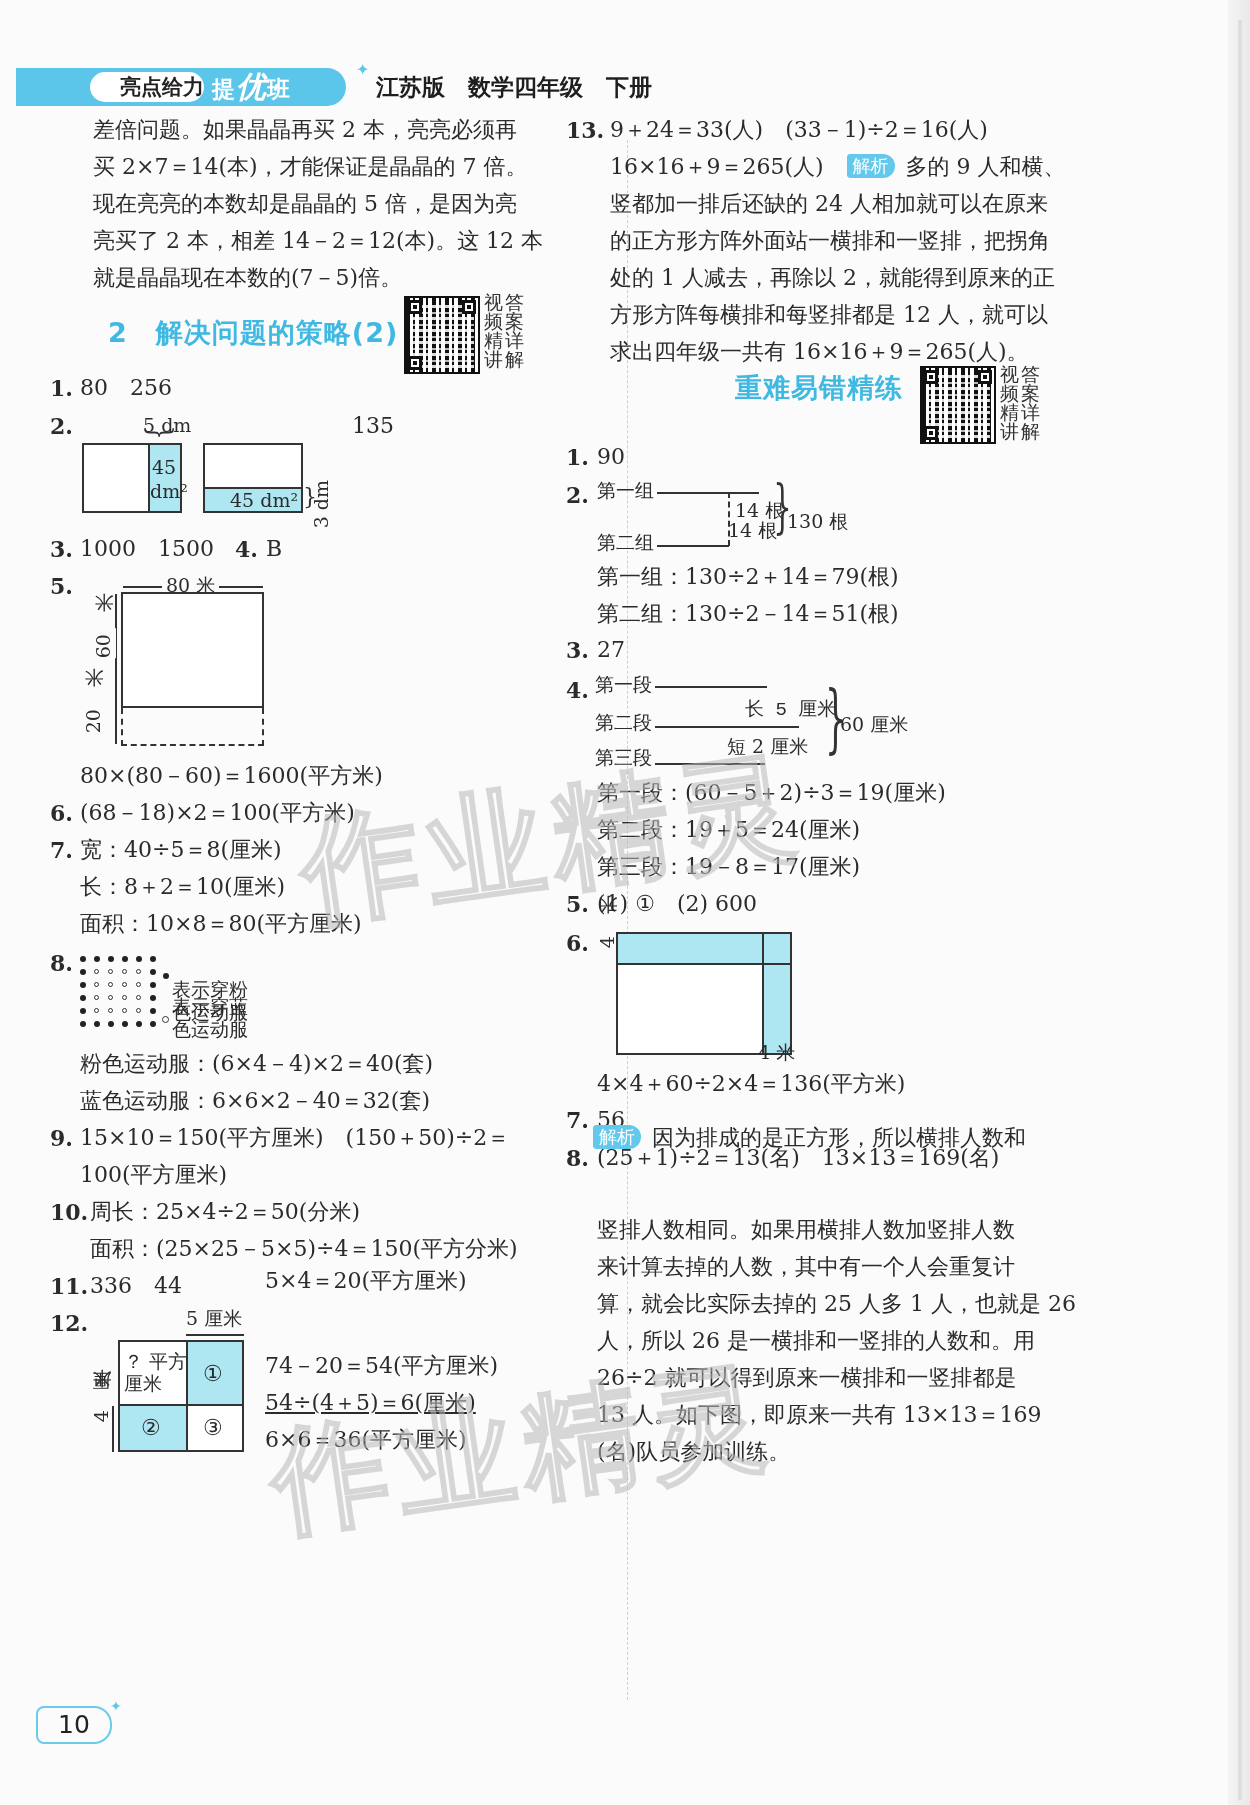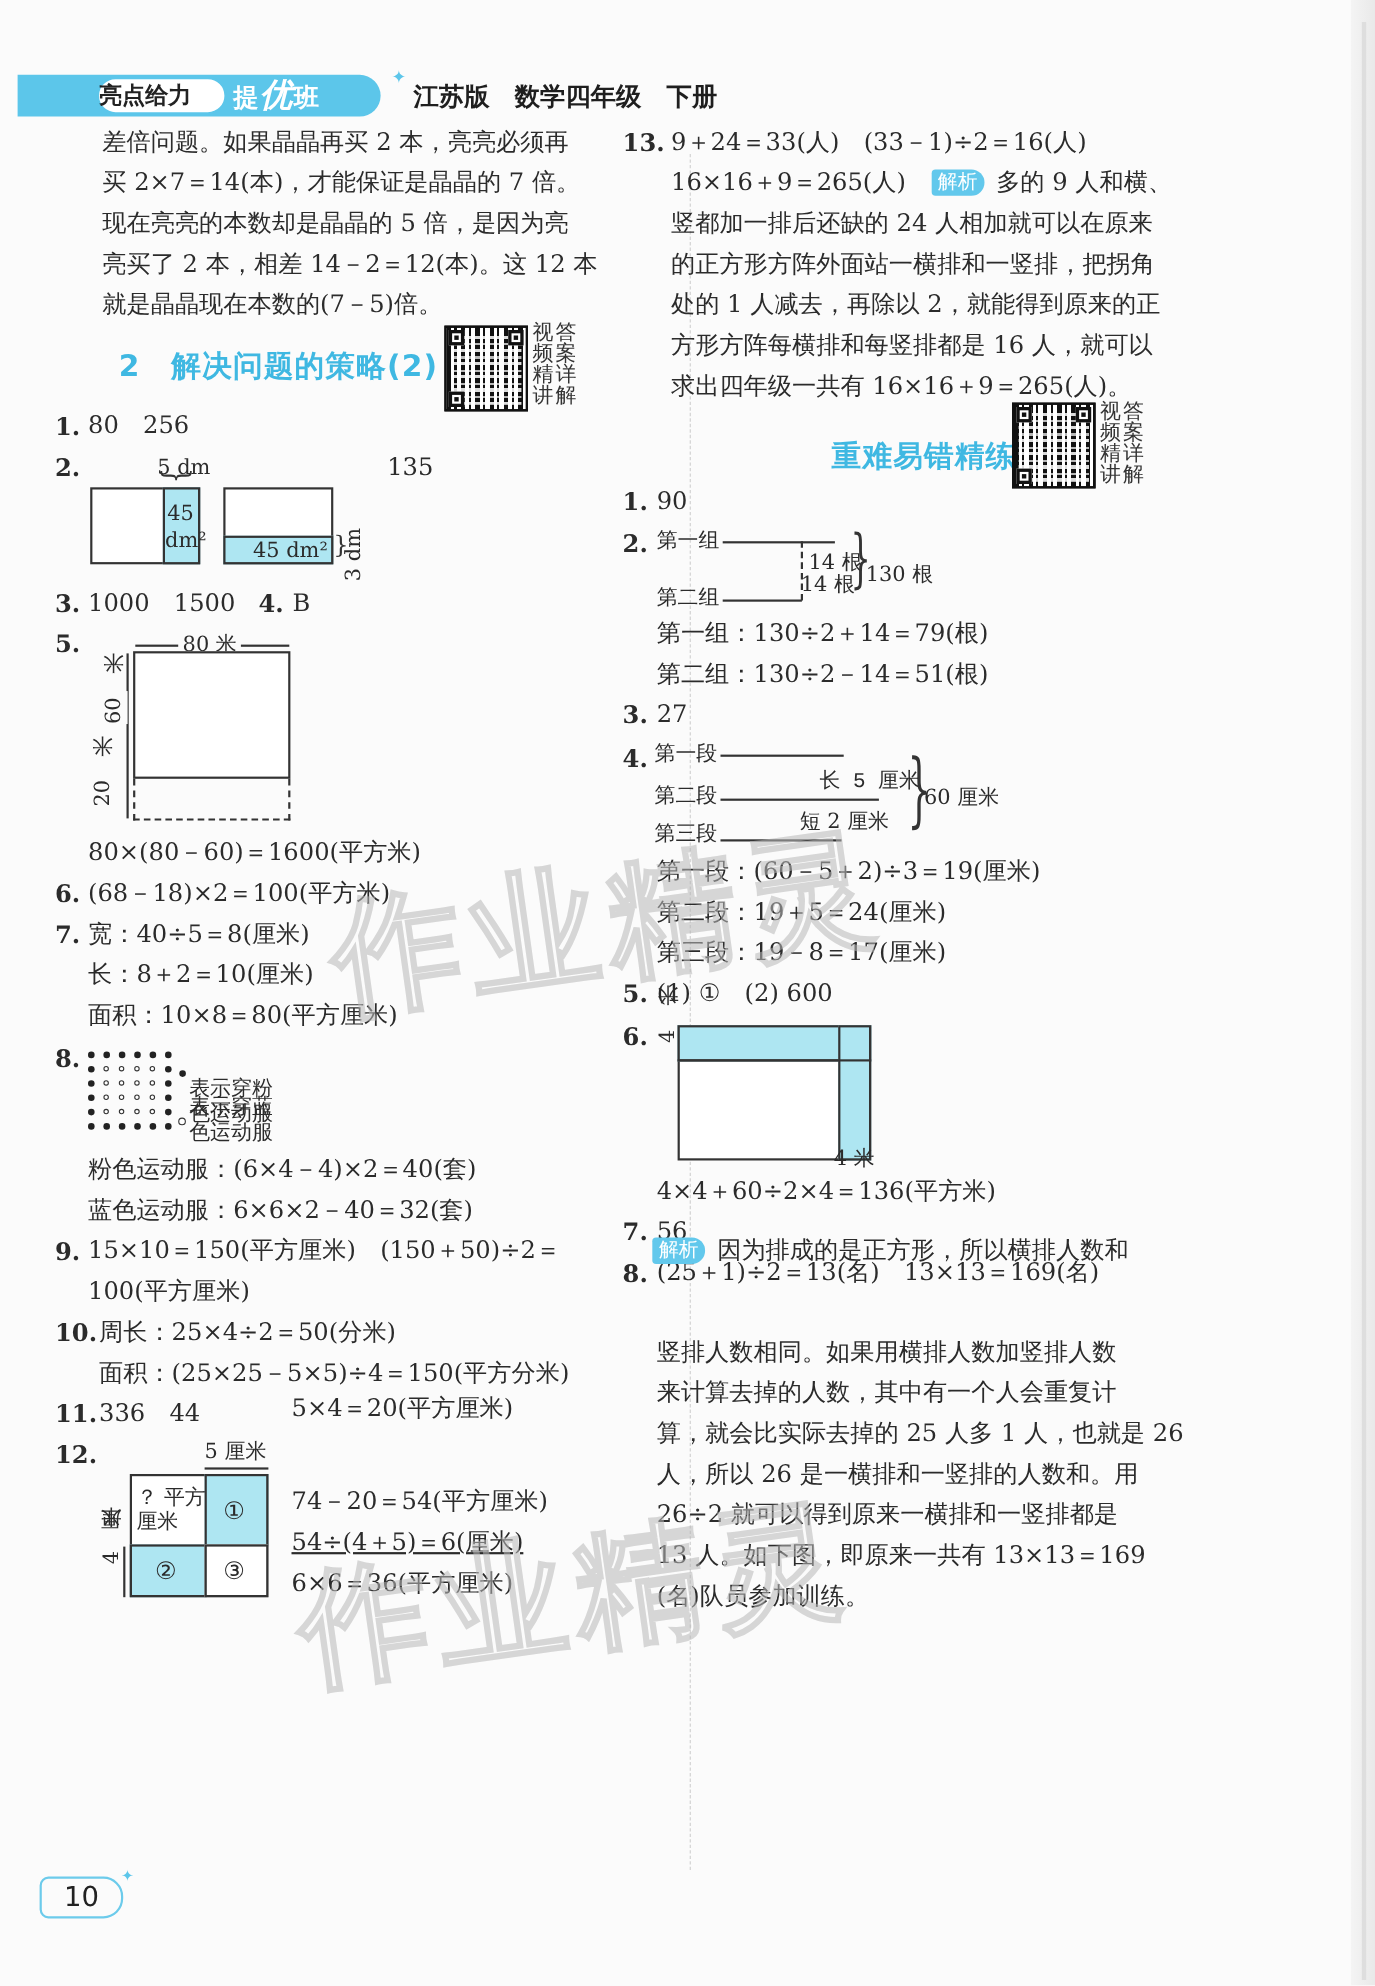--- a/index.html
+++ b/index.html
@@ -9,21 +9,21 @@
     font-family: "DejaVu Serif", "Liberation Serif", serif;
     color: #2a2a2a;
   }
   .page-edge { position: absolute; right: 0; top: 0; width: 22px; height: 1805px; background: linear-gradient(to right, #f4f4f4, #e9e9e9); }
   .page-edge2 { position: absolute; right: 8px; top: 20px; width: 4px; height: 1780px; background: #dedede; }
 
   
   .hdr { position: absolute; left: 16px; top: 68px; height: 38px; width: 330px; }
   .hdr-bar { position: absolute; left: 0; top: 0; width: 330px; height: 38px; background: #5cc6ea; border-radius: 0 19px 19px 0; }
   .hdr-pill { position: absolute; left: 72px; top: 2px; height: 34px; width: 118px; background: #fff; border: 2px solid #5cc6ea; border-radius: 18px; box-sizing: border-box;
-    font-family: "DejaVu Sans", sans-serif; font-size: 21px; font-weight: bold; color: #222; text-align: left; line-height: 30px; }
+    font-family: "DejaVu Sans", sans-serif; font-size: 21px; font-weight: bold; color: #222; text-align: right; line-height: 30px; }
   .hdr-brand { position: absolute; left: 196px; top: 2px; height: 34px; font-family: "DejaVu Sans", sans-serif; font-size: 23px; font-weight: bold; color: #fff; line-height: 34px; letter-spacing: 1px; }
   .hdr-brand .big { font-size: 30px; font-style: italic; }
   .hdr-star { position: absolute; left: 340px; top: -8px; color: #5cc6ea; font-size: 16px; font-family: "DejaVu Sans", sans-serif; }
   .hdr-meta { position: absolute; left: 376px; top: 72px; font-family: "DejaVu Sans", sans-serif; font-size: 23px; font-weight: bold; color: #1e1e1e; word-spacing: 14px; }
 
   .col-divider { position: absolute; left: 627px; top: 140px; width: 0; height: 1560px; border-left: 1px dashed #cfcfcf; }
 
   .t { position: absolute; font-size: 22px; line-height: 36px; white-space: nowrap; color: #2b2b2b; }
   .num { font-weight: bold; font-family: "DejaVu Serif", serif; }
   .sec-title { position: absolute; font-family: "DejaVu Sans", sans-serif; font-size: 27px; color: #3fb8e2; font-weight: bold; letter-spacing: 1px; white-space: nowrap; }
@@ -221,24 +221,24 @@
 <div class="t num" style="left:566px;top:112px;">13.</div>
 <div class="t" style="left:610px;top:112px;">9＋24＝33(人)　(33－1)÷2＝16(人)</div>
 <div class="t" style="left:610px;top:149px;">
   <span>16×16＋9＝265(人)</span>
   <span class="tag" style="margin-left:16px;">解析</span>
   <span>多的 9 人和横、</span>
 </div>
 <div class="t" style="left:610px;top:186px;">竖都加一排后还缺的 24 人相加就可以在原来</div>
 <div class="t" style="left:610px;top:223px;">的正方形方阵外面站一横排和一竖排，把拐角</div>
 <div class="t" style="left:610px;top:260px;">处的 1 人减去，再除以 2，就能得到原来的正</div>
-<div class="t" style="left:610px;top:297px;">方形方阵每横排和每竖排都是 16 人，就可以</div>
+<div class="t" style="left:610px;top:297px;">方形方阵每横排和每竖排都是 12 人，就可以</div>
 <div class="t" style="left:610px;top:334px;">求出四年级一共有 16×16＋9＝265(人)。</div>
 
-<div class="sec-title" style="left:735px;top:397px;margin-left:21px;">重难易错精练</div>
+<div class="sec-title" style="left:735px;top:370px;">重难易错精练</div>
 <div class="qr" style="left:920px;top:366px;">
   <div class="qr-corner" style="left:2px;top:2px;"></div>
   <div class="qr-corner" style="right:2px;top:2px;"></div>
   <div class="qr-corner" style="left:2px;bottom:2px;"></div>
 </div>
 <div class="qr-label" style="left:1000px;top:365px;">
   <div>视答</div>
   <div>频案</div>
   <div>精详</div>
   <div>讲解</div>

